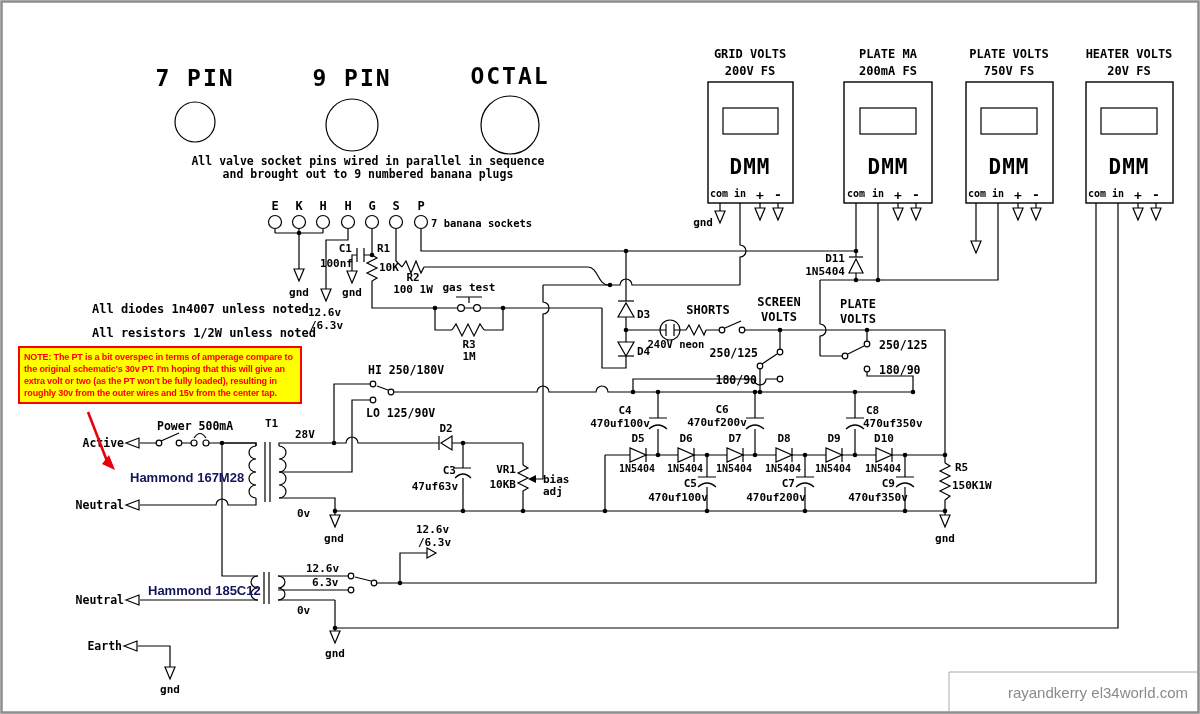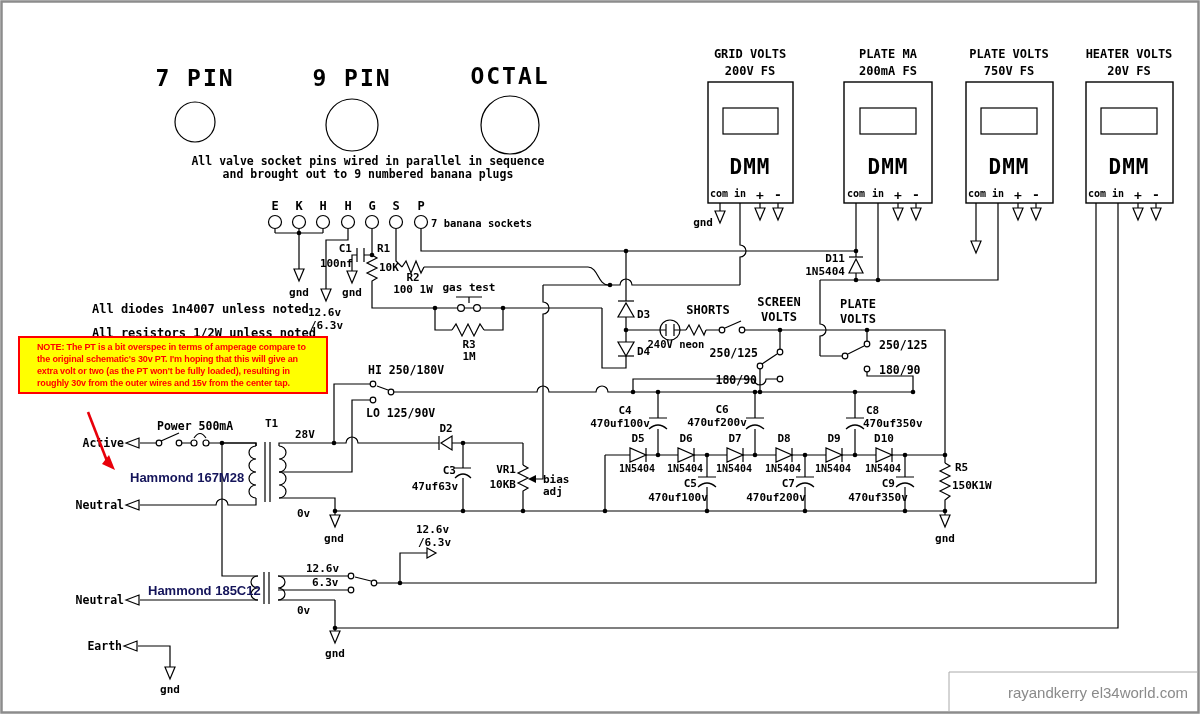--- a/index.html
+++ b/index.html
@@ -14,24 +14,24 @@
   .t11{font-size:11px;}
   .t105{font-size:10.5px;}
   .t10{font-size:10px;}
   .t13{font-size:13px;}
   .ham{font-family:"Liberation Sans",sans-serif;font-size:13px;font-weight:bold;fill:#14145a;}
   .wm{font-family:"Liberation Sans",sans-serif;font-size:15px;font-weight:normal;fill:#8a8a8a;}
   .w{stroke:#000;stroke-width:1.2;fill:none;}
   .w2{stroke:#000;stroke-width:1.4;fill:none;}
   .of{stroke:#000;stroke-width:1.2;fill:#fff;}
   .dot{fill:#000;stroke:none;}
-  #pt-note{position:absolute;left:18px;top:336px;width:272px;height:48px;
+  #pt-note{position:absolute;left:18px;top:346px;width:272px;height:48px;
      background:#ffff00;border:2px solid #ff0000;color:#ff0000;
      font-family:"Liberation Sans",sans-serif;font-weight:bold;font-size:9px;
-     line-height:1.35;padding:3px 17px;letter-spacing:-0.15px;}
+     line-height:1.35;padding:3px 4px;letter-spacing:-0.15px;}
 </style>
 </head>
 <body>
 
 <div id="stage">
 <svg width="1200" height="714" viewBox="0 0 1200 714">
 
   <rect x="1.5" y="1.5" width="1197" height="711" fill="#ffffff" stroke="#8c8c8c" stroke-width="2.5"></rect>
 
   <g>

